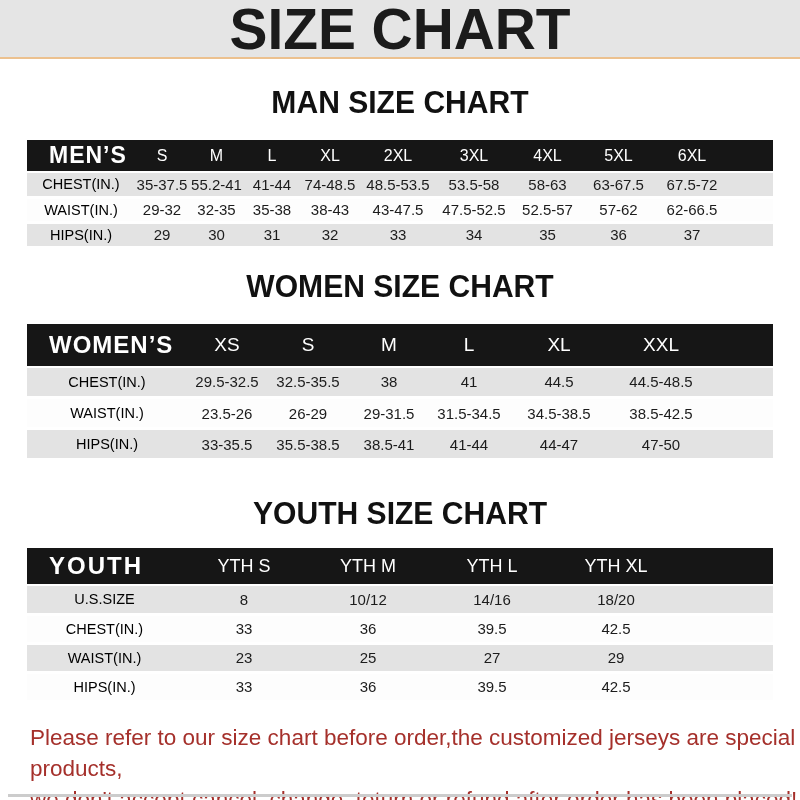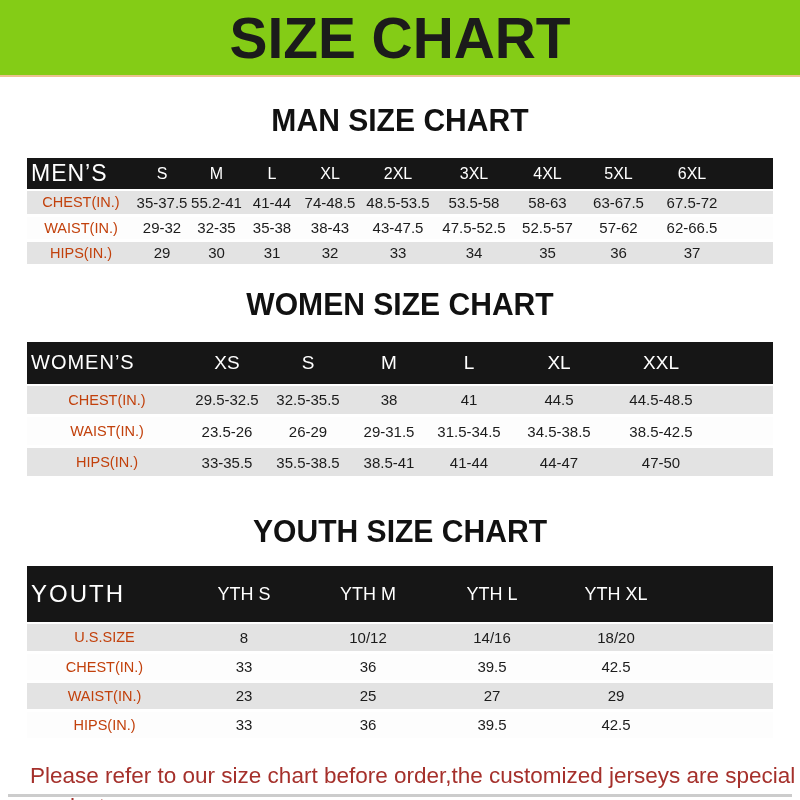--- a/index.html
+++ b/index.html
@@ -7,22 +7,22 @@
     width: 800px; height: 800px;
     background: #ffffff;
     font-family: "Liberation Sans", sans-serif;
     position: relative;
     overflow: hidden;
   }
 
   
   .banner {
     box-sizing: border-box;
-    height: 77px;
-    background: #84cc16;
+    height: 59px;
+    background: #e5e5e5;
     border-bottom: 2px solid #ECC18F;
     display: flex; align-items: center; justify-content: center;
   }
   .banner-title {
     font-size: 58px; font-weight: bold; color: #1B1B1B;
     line-height: 57px; white-space: nowrap;
     transform: scaleX(0.98); letter-spacing: 0px;
   }
 
   
@@ -44,42 +44,42 @@
   #sec-men   table.size-table { margin-top: 22px; }
   #sec-women table.size-table { margin-top: 22px; }
   #sec-youth table.size-table { margin-top: 19px; }
 
   thead tr { background: #161616; }
   thead th {
     color: #ffffff; font-weight: normal; text-align: center;
     border-bottom: 2px solid #ffffff; padding: 0;
   }
   thead th.corner {
-    text-align: left; padding-left: 4px;
-    font-weight: normal; letter-spacing: 1px;
+    text-align: left; padding-left: 22px;
+    font-weight: bold; letter-spacing: 1px;
   }
   tbody td {
     text-align: center; color: #1C1C1C; padding: 0;
     border-bottom: 3px solid #ffffff; font-size: 15px;
   }
-  tbody td.rlabel { font-size: 14.5px; color: #c2410c; }
+  tbody td.rlabel { font-size: 14.5px; color: #000000; }
   tbody tr:nth-child(odd) td  { background: #E3E3E3; }
   tbody tr:nth-child(even) td { background: #FDFDFD; }
 
   .t-men   thead tr { height: 32px; }
   .t-men   tbody tr { height: 25px; }
   .t-men   thead th { font-size: 16px; }
   .t-men   thead th.corner { font-size: 23px; }
 
   .t-women thead tr { height: 43px; }
   .t-women tbody tr { height: 31px; }
   .t-women thead th { font-size: 19px; }
-  .t-women thead th.corner { font-size: 20px; }
-
-  .t-youth thead tr { height: 57px; }
+  .t-women thead th.corner { font-size: 24px; }
+
+  .t-youth thead tr { height: 37px; }
   .t-youth tbody tr { height: 29px; }
   .t-youth thead th { font-size: 18px; }
   .t-youth thead th.corner { font-size: 24px; letter-spacing: 2px; }
 
   
   .footer-note {
     margin-top: 19px; padding-left: 30px;
     font-size: 22.5px; line-height: 31px;
     color: #A5302B;
   }

